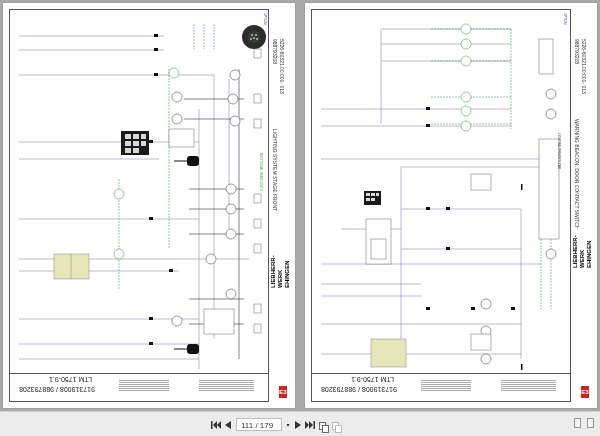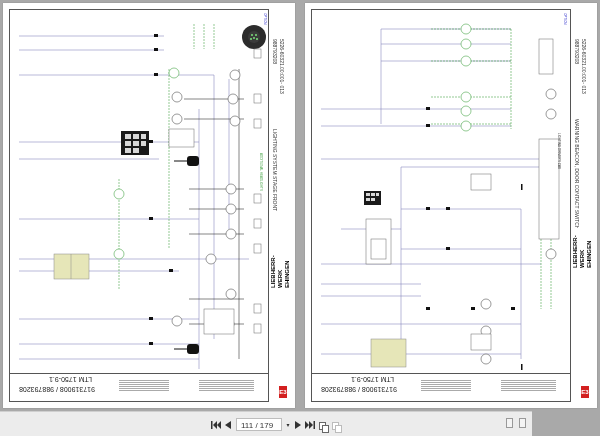--- a/index.html
+++ b/index.html
@@ -11,21 +11,21 @@
   .page .frame{position:absolute;left:6px;top:6px;right:6px;bottom:6px;border:1px solid #555;}
   .titleblock{position:absolute;right:6px;top:6px;bottom:6px;width:20px;border-left:1px solid #555;background:#fff;}
   .tb-text{position:absolute;writing-mode:vertical-rl;font-size:5px;color:#333;white-space:nowrap;}
   .logo{position:absolute;right:7px;width:18px;height:40px;background:#fff;}
   .logo .txt{writing-mode:vertical-rl;transform:rotate(180deg);font-weight:bold;font-size:6px;color:#000;letter-spacing:0;line-height:7px;}
   .e3{position:absolute;width:8px;height:12px;background:#d32020;color:#fff;font-size:6px;font-weight:bold;text-align:center;line-height:12px;}
   .bottom-strip{position:absolute;left:6px;right:26px;bottom:6px;height:28px;border-top:1px solid #555;}
   .bs-text{position:absolute;font-size:7px;color:#222;transform:rotate(180deg);white-space:nowrap;}
   .bs-small{position:absolute;font-size:3px;color:#666;transform:rotate(180deg);white-space:nowrap;line-height:3px;}
   svg.schem{position:absolute;left:6px;top:6px;}
-  .toolbar{position:absolute;left:0;top:411px;width:532px;height:25px;background:#ececec;border-top:1px solid #cfcfcf;}
+  .toolbar{position:absolute;left:0;top:411px;width:600px;height:25px;background:#ececec;border-top:1px solid #cfcfcf;}
   .nav{position:absolute;top:6px;display:flex;align-items:center;}
   .navbtn{width:12px;height:13px;display:flex;align-items:center;justify-content:center;color:#333;font-size:8px;cursor:pointer;}
   .pagebox{width:46px;height:13px;background:#fff;border:1px solid #bdbdbd;font-size:8px;color:#333;line-height:13px;padding-left:4px;box-sizing:border-box;margin:0 2px;}
   .dd{font-size:6px;color:#333;width:8px;text-align:center;}
   .ticon{width:10px;height:11px;margin-left:3px;}
   .right-icons{position:absolute;right:6px;top:6px;display:flex;gap:6px;}
   .ricon{width:7px;height:10px;border:1px solid #999;box-sizing:border-box;background:#f4f4f4;}
 </style>
 </head>
 <body>

